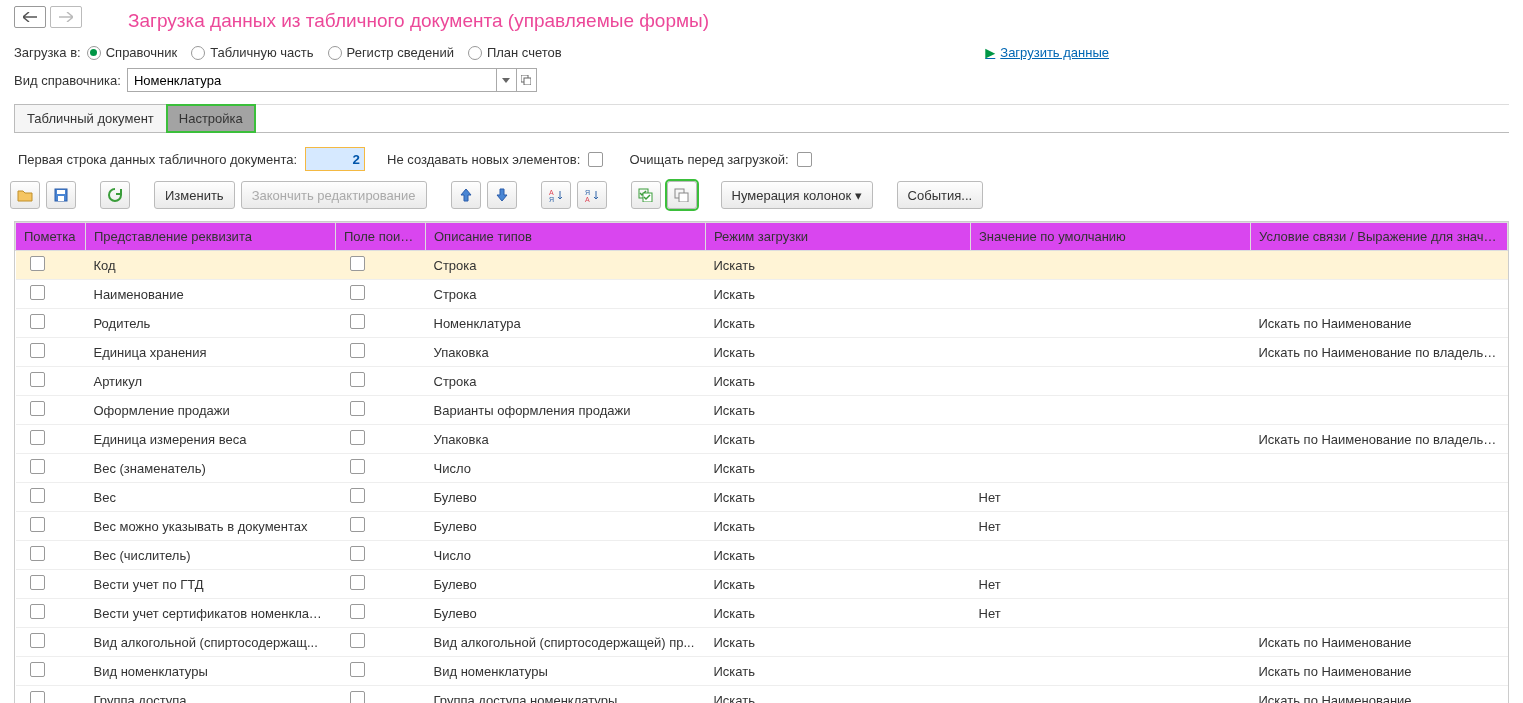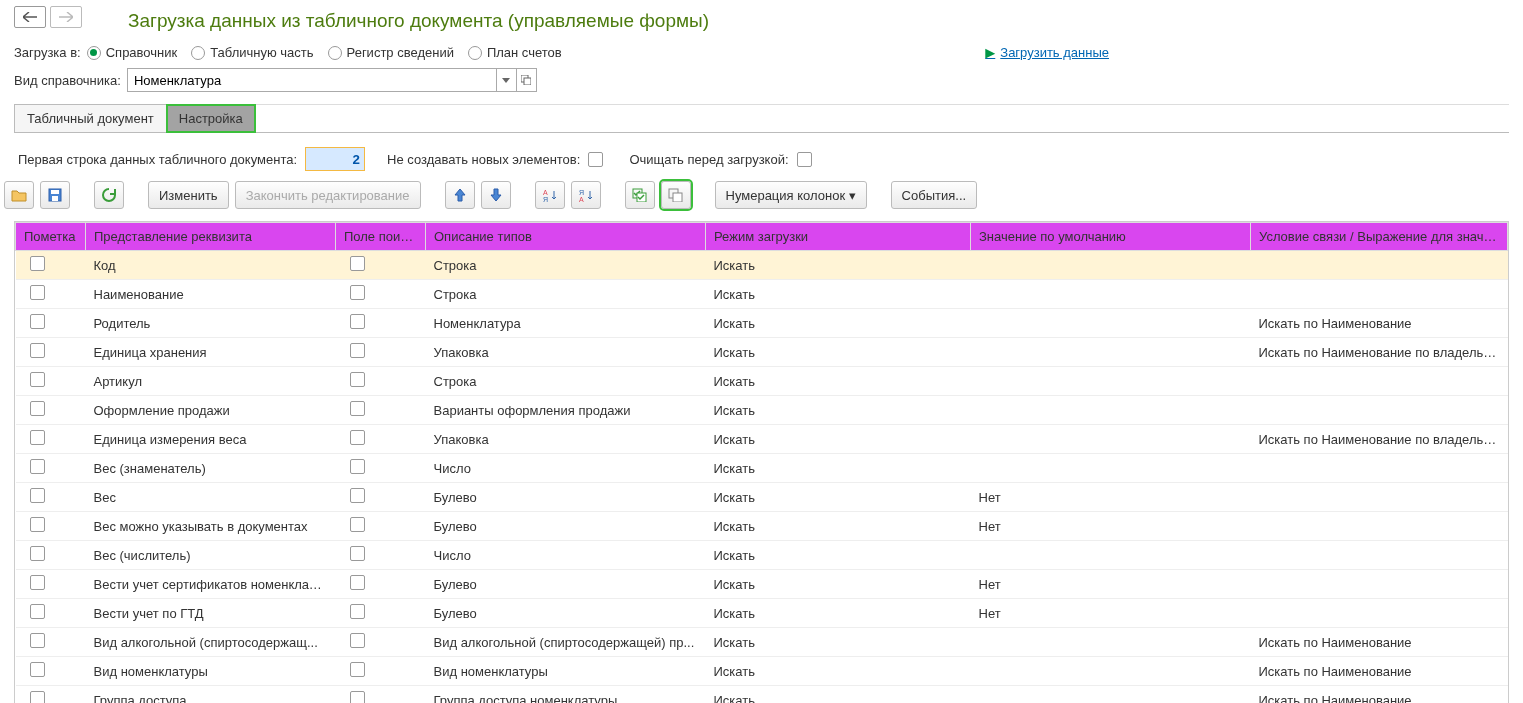--- a/index.html
+++ b/index.html
@@ -26,21 +26,21 @@
     background: #fff;
     cursor: pointer;
     display: flex;
     align-items: center;
     justify-content: center;
     border-radius: 2px;
   }
   .nav-btn:first-child { border-color: #999; }
   .title {
     font-size: 19px;
-    color: #4d7c0f;
+    color: #ec4899;
     padding: 2px 0 8px 114px;
     margin-top: -24px;
   }
   .row {
     display: flex;
     align-items: center;
     padding: 4px 14px;
     gap: 6px;
   }
   .radio-group {
@@ -148,21 +148,21 @@
   .chk {
     width: 15px; height: 15px;
     border: 1px solid #999;
     background: #fff;
     display: inline-block;
     border-radius: 2px;
   }
   .toolbar {
     display: flex;
     align-items: center;
-    padding: 0 18px 12px 4px;
+    padding: 0 18px 12px 10px;
     gap: 6px;
   }
   .tb-btn {
     height: 28px;
     border: 1px solid #bbb;
     background: linear-gradient(#fefefe,#eaeaea);
     border-radius: 3px;
     padding: 0 10px;
     display: flex;
     align-items: center;
@@ -498,30 +498,30 @@
           <td><span class="cell-chk"></span></td>
           <td>Вес (числитель)</td>
           <td><span class="cell-chk"></span></td>
           <td>Число</td>
           <td>Искать</td>
           <td></td>
           <td></td>
         </tr>
         <tr>
           <td><span class="cell-chk"></span></td>
+          <td>Вести учет по ГТД</td>
+          <td><span class="cell-chk"></span></td>
+          <td>Булево</td>
+          <td>Искать</td>
+          <td>Нет</td>
+          <td></td>
+        </tr>
+        <tr>
+          <td><span class="cell-chk"></span></td>
           <td>Вести учет сертификатов номенклату...</td>
-          <td><span class="cell-chk"></span></td>
-          <td>Булево</td>
-          <td>Искать</td>
-          <td>Нет</td>
-          <td></td>
-        </tr>
-        <tr>
-          <td><span class="cell-chk"></span></td>
-          <td>Вести учет по ГТД</td>
           <td><span class="cell-chk"></span></td>
           <td>Булево</td>
           <td>Искать</td>
           <td>Нет</td>
           <td></td>
         </tr>
         <tr>
           <td><span class="cell-chk"></span></td>
           <td>Вид алкогольной (спиртосодержащ...</td>
           <td><span class="cell-chk"></span></td>

